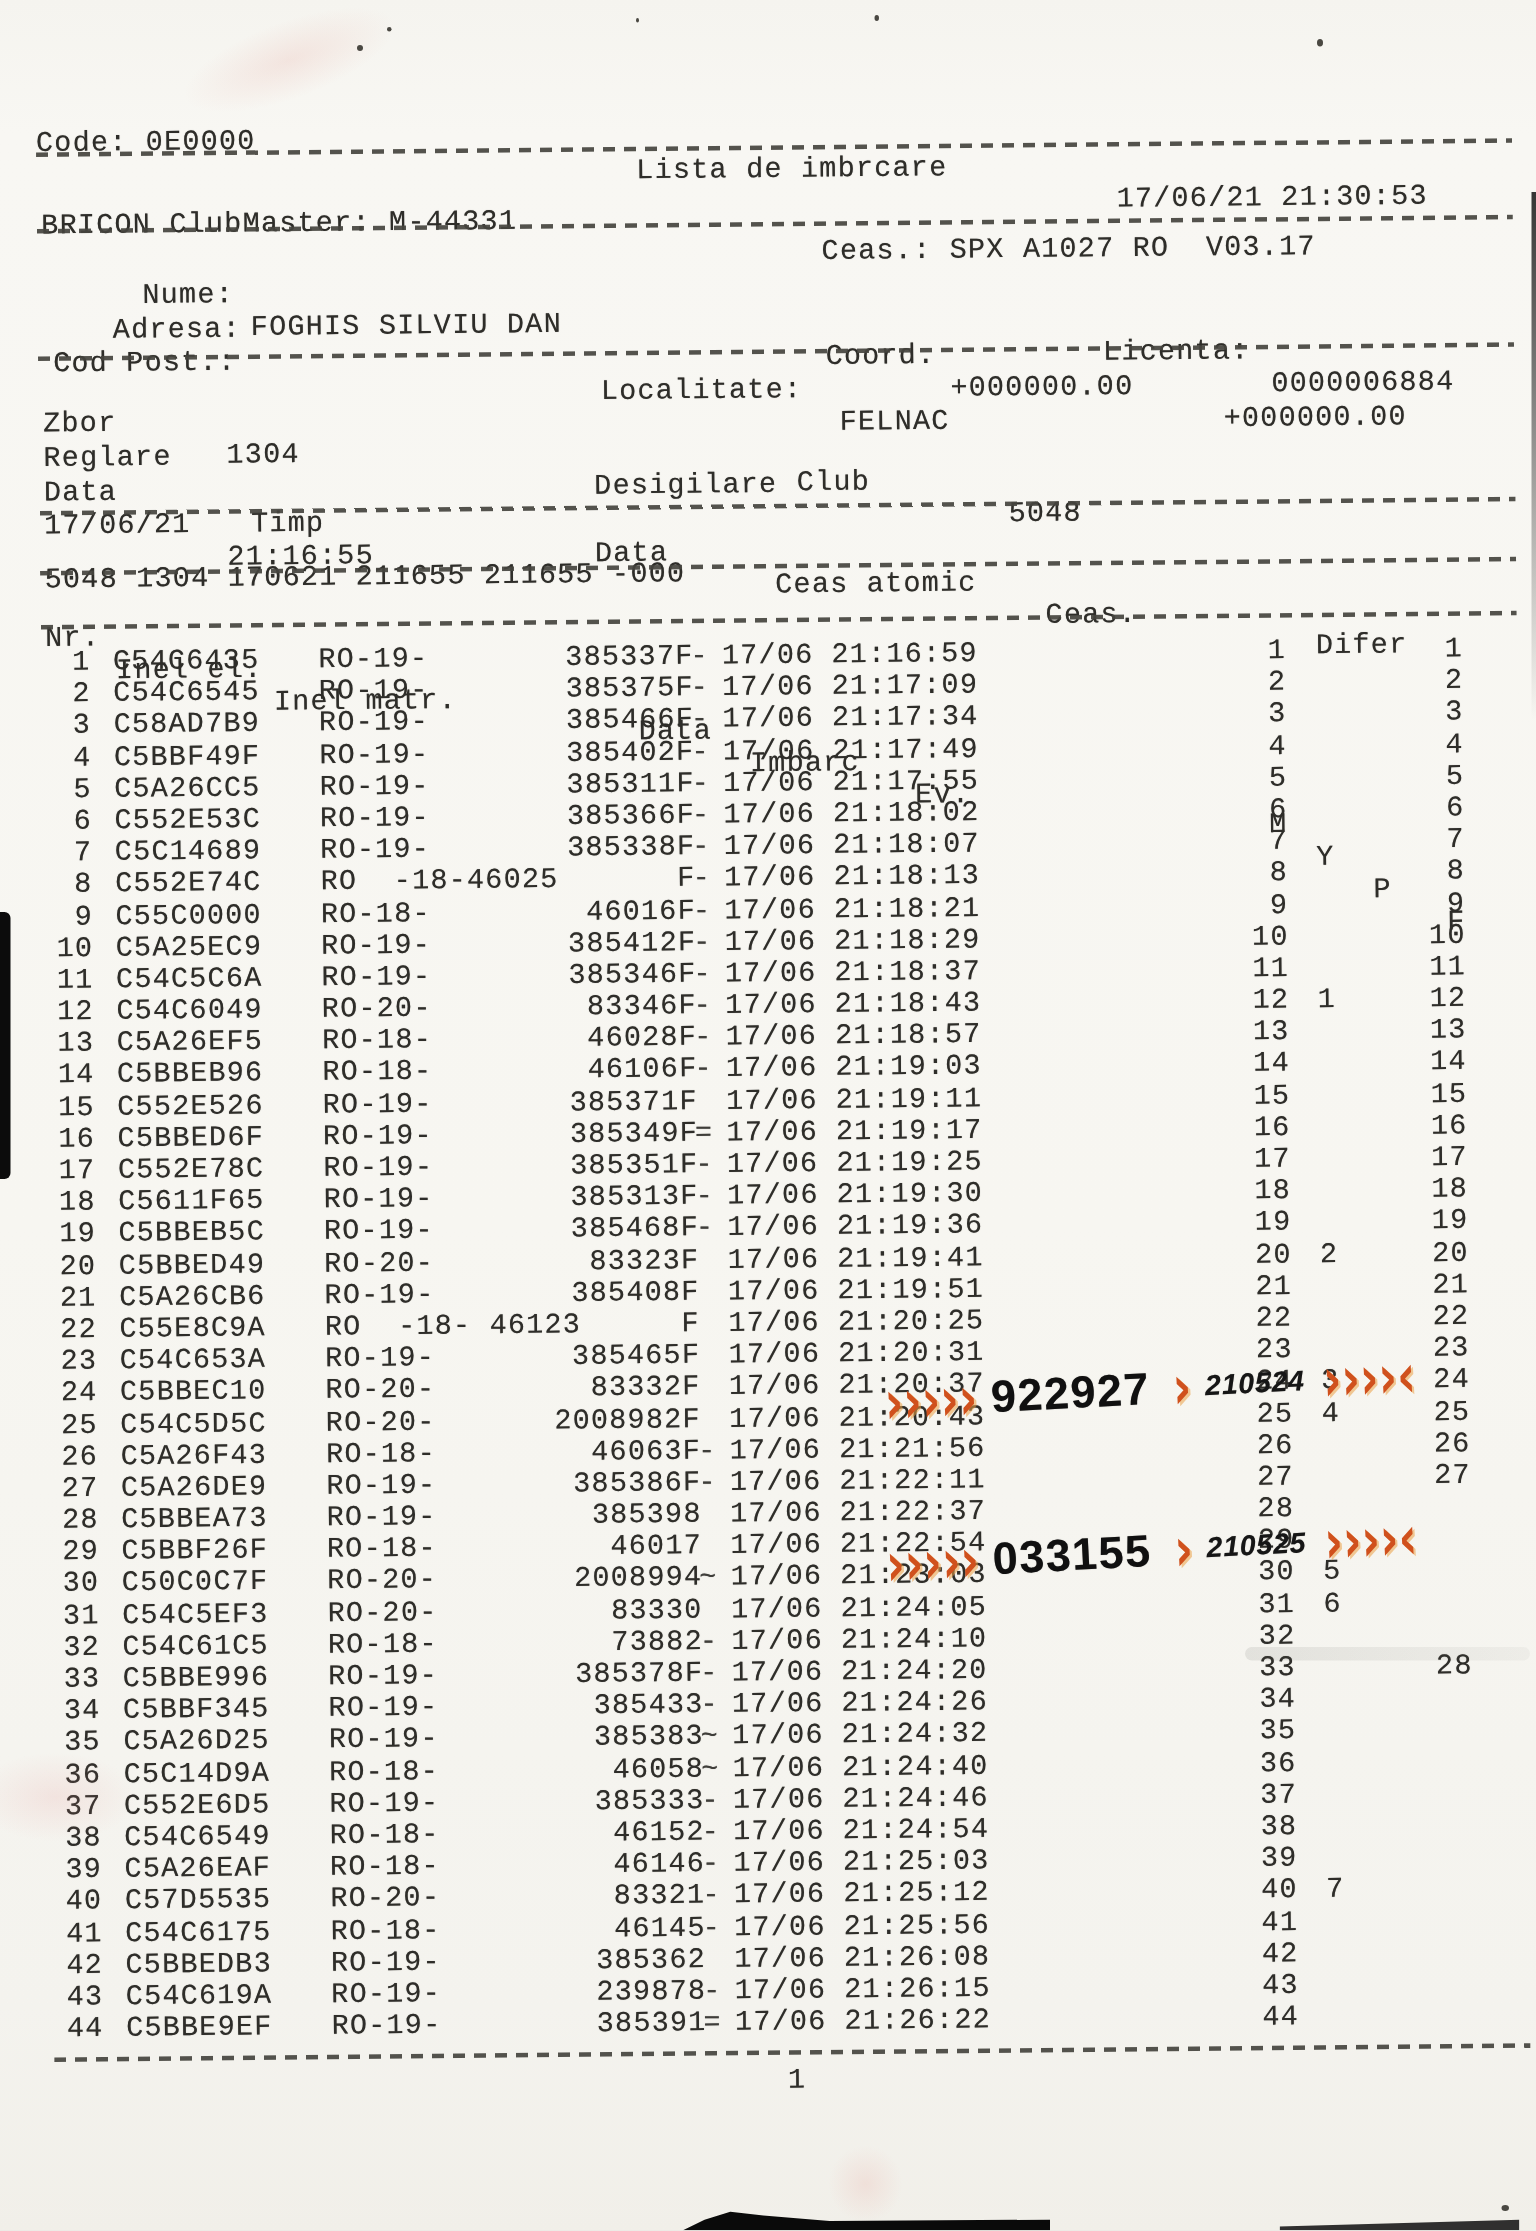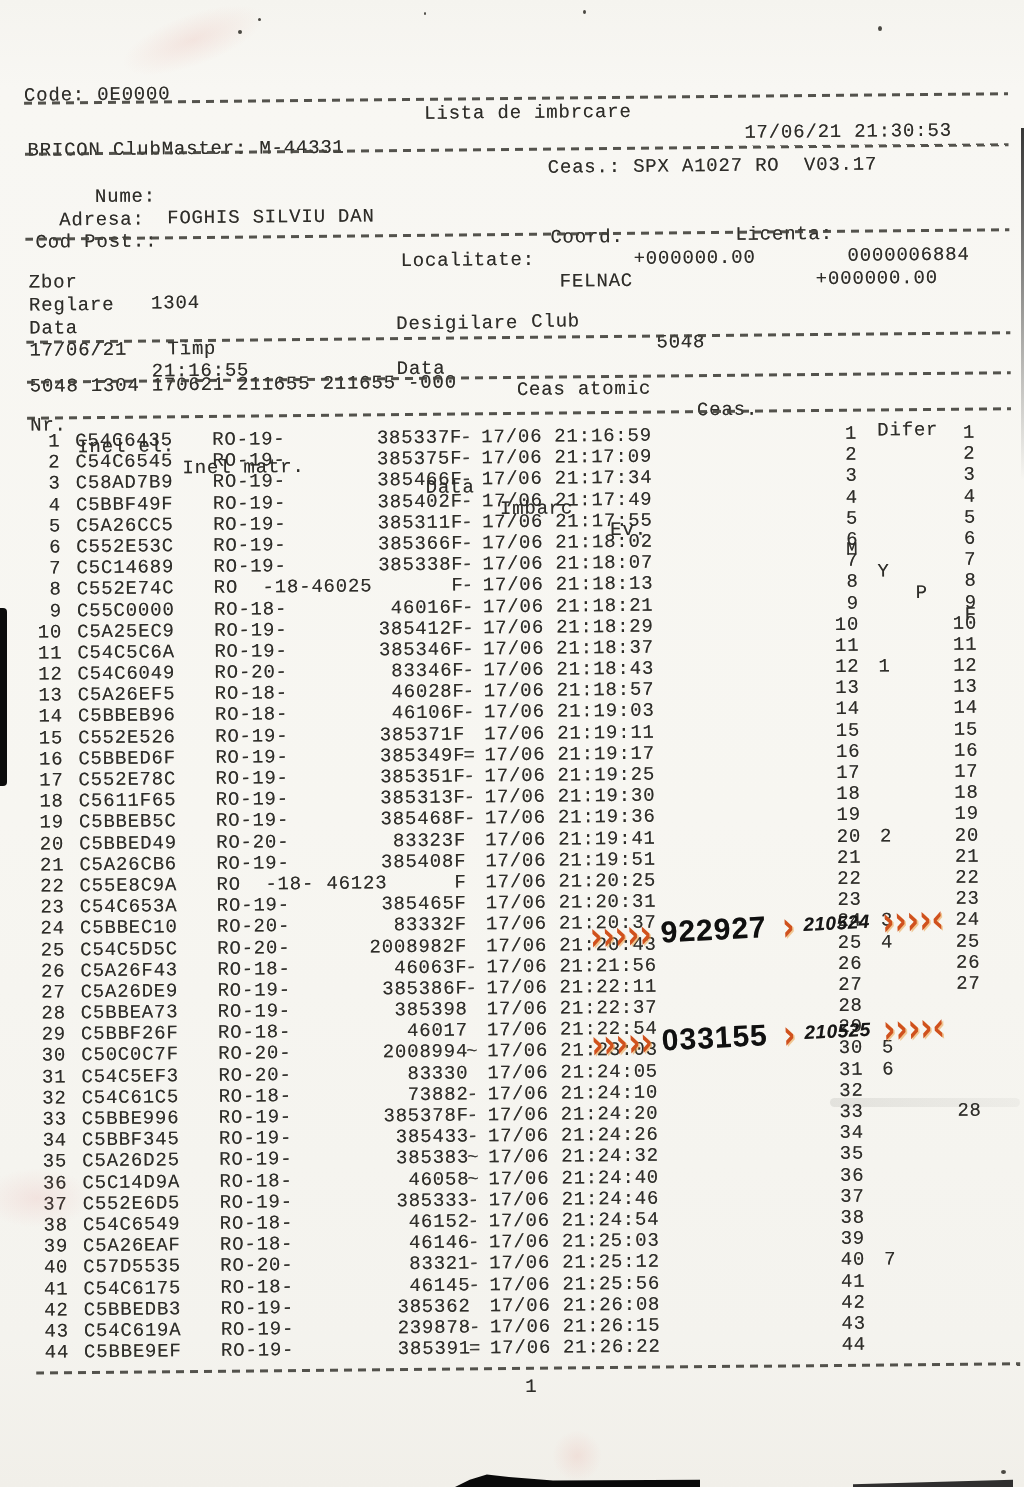--- a/index.html
+++ b/index.html
@@ -98,37 +98,37 @@
   </div>
   <div class="hr" style="top:148px"></div>
 
   <div class="line" style="top:160px">
     <span style="left:100px">Nume:</span>
     <span style="left:172px">FOGHIS SILVIU DAN</span>
     <span style="left:740px">Licenta:</span>
     <span style="left:852px">0000006884</span>
   </div>
   <div class="line" style="top:183px">
-    <span style="left:64px">Adresa:</span>
+    <span style="left:80px">Adresa:</span>
     <span style="left:555px">Coord.</span>
     <span style="left:638px">+000000.00</span>
     <span style="left:820px">+000000.00</span>
   </div>
   <div class="line" style="top:205px">
     <span style="left:40px">Cod Post.:</span>
     <span style="left:405px">Localitate:</span>
     <span style="left:564px">FELNAC</span>
   </div>
   <div class="hr" style="top:233px"></div>
 
   <div class="line" style="top:245px">
     <span style="left:33px">Zbor</span>
     <span style="left:155px">1304</span>
     <span style="left:535px">Club</span>
-    <span style="left:660px">5048</span>
+    <span style="left:676px">5048</span>
   </div>
   <div class="line" style="top:268px">
     <span style="left:33px">Reglare</span>
     <span style="left:400px">Desigilare</span>
   </div>
   <div class="line" style="top:291px">
     <span style="left:33px">Data</span>
     <span style="left:171px">Timp</span>
     <span style="left:400px">Data</span>
     <span style="left:520px">Ceas atomic</span>

